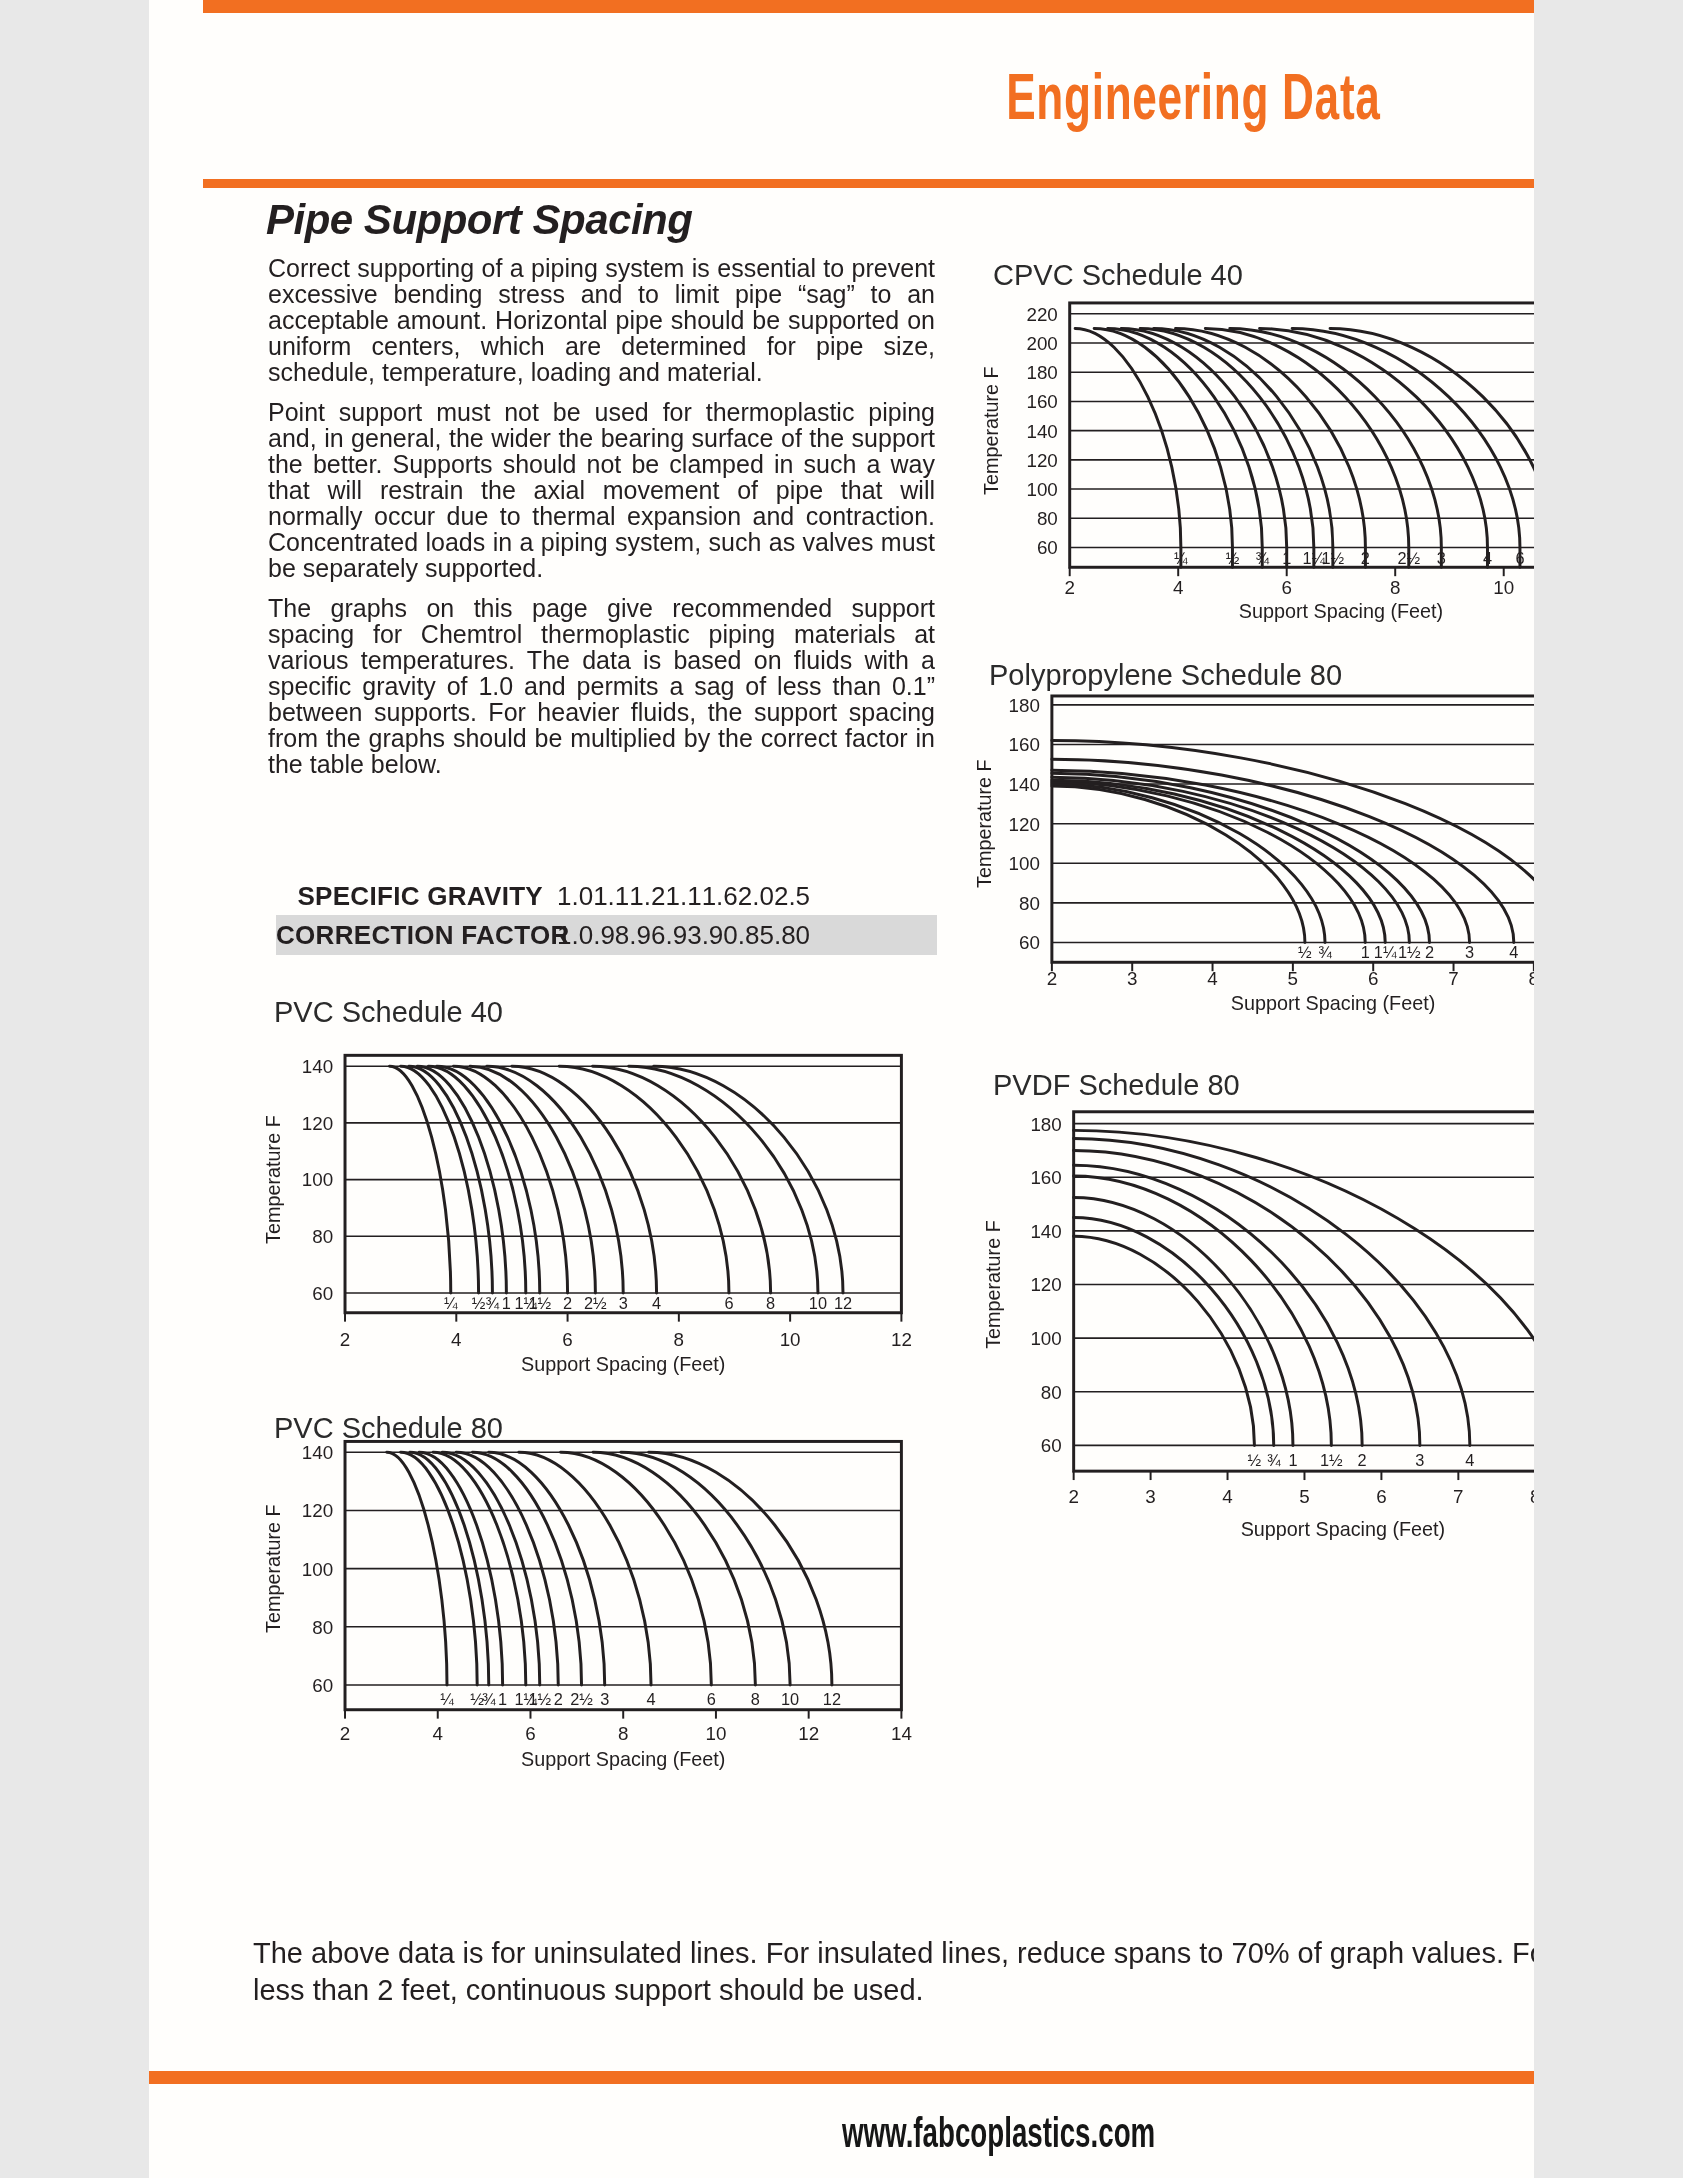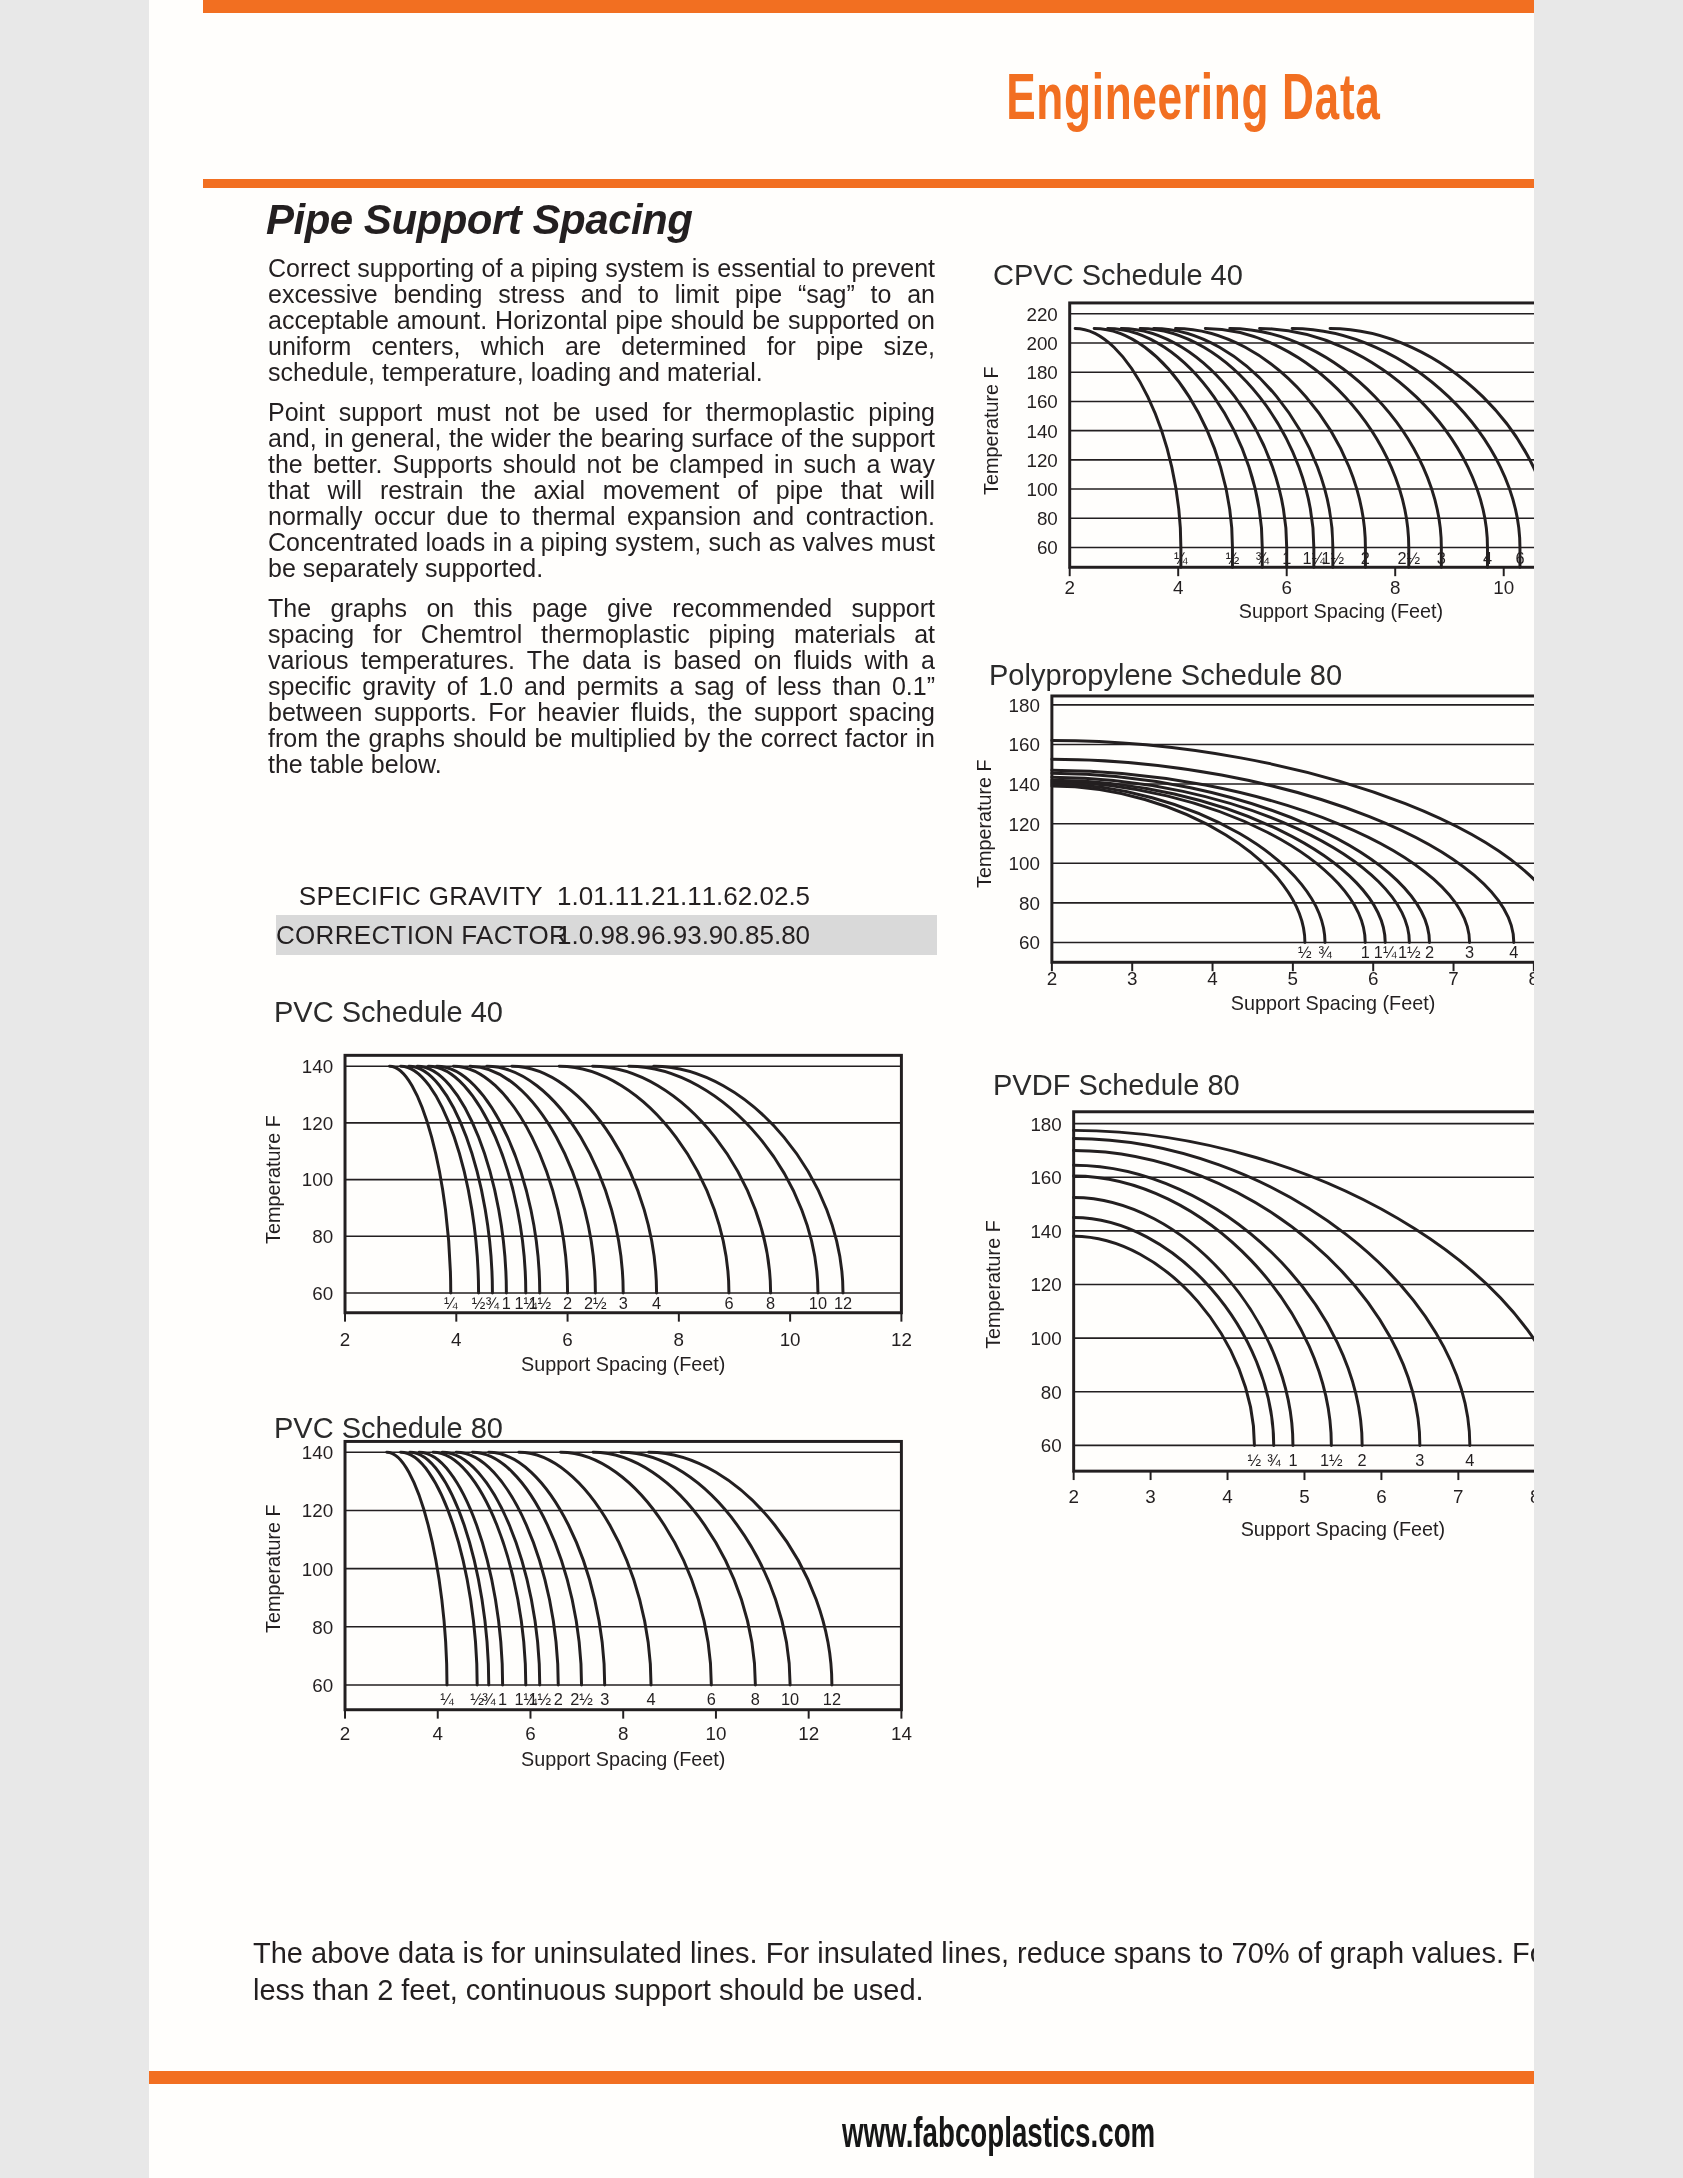--- a/index.html
+++ b/index.html
@@ -9,21 +9,21 @@
   .header-title{position:absolute;top:59px;right:153px;font-size:65px;font-weight:bold;color:#f26f21;
         transform:scaleX(.68);transform-origin:100% 50%;white-space:nowrap;letter-spacing:1px;}
   .header-rule{position:absolute;left:54px;top:179px;width:1479px;height:9px;background:#f26f21;}
   .section-title{position:absolute;left:117px;top:196px;font-size:42px;font-style:italic;font-weight:bold;
         margin:0;letter-spacing:-0.5px;}
   .body-col{position:absolute;left:119px;top:255px;width:667px;}
   .body-col p{margin:0 0 14px 0;text-align:justify;font-size:25px;line-height:26px;}
   .sg-table{position:absolute;left:127px;top:877px;width:661px;font-size:26px;}
   .sg-row{display:flex;align-items:center;height:38px;}
   .sg-row.shaded{background:#d9d9d9;height:40px;}
-  .sg-label{width:281px;text-align:right;font-weight:normal;padding-right:14px;box-sizing:border-box;
+  .sg-label{width:281px;text-align:right;font-weight:bold;padding-right:14px;box-sizing:border-box;
         letter-spacing:0.3px;white-space:nowrap;}
   .sg-values{flex:1;display:flex;padding-right:6px;}
   .chart-title{position:absolute;font-size:29px;color:#2b2b2b;white-space:nowrap;}
   .ct0{left:844px;top:259px;}
   .ct1{left:840px;top:659px;}
   .ct2{left:125px;top:996px;}
   .ct3{left:844px;top:1069px;}
   .ct4{left:125px;top:1412px;}
   #charts-layer{position:absolute;left:0;top:0;}
   .grid{stroke:#231f20;stroke-width:1.6;}

